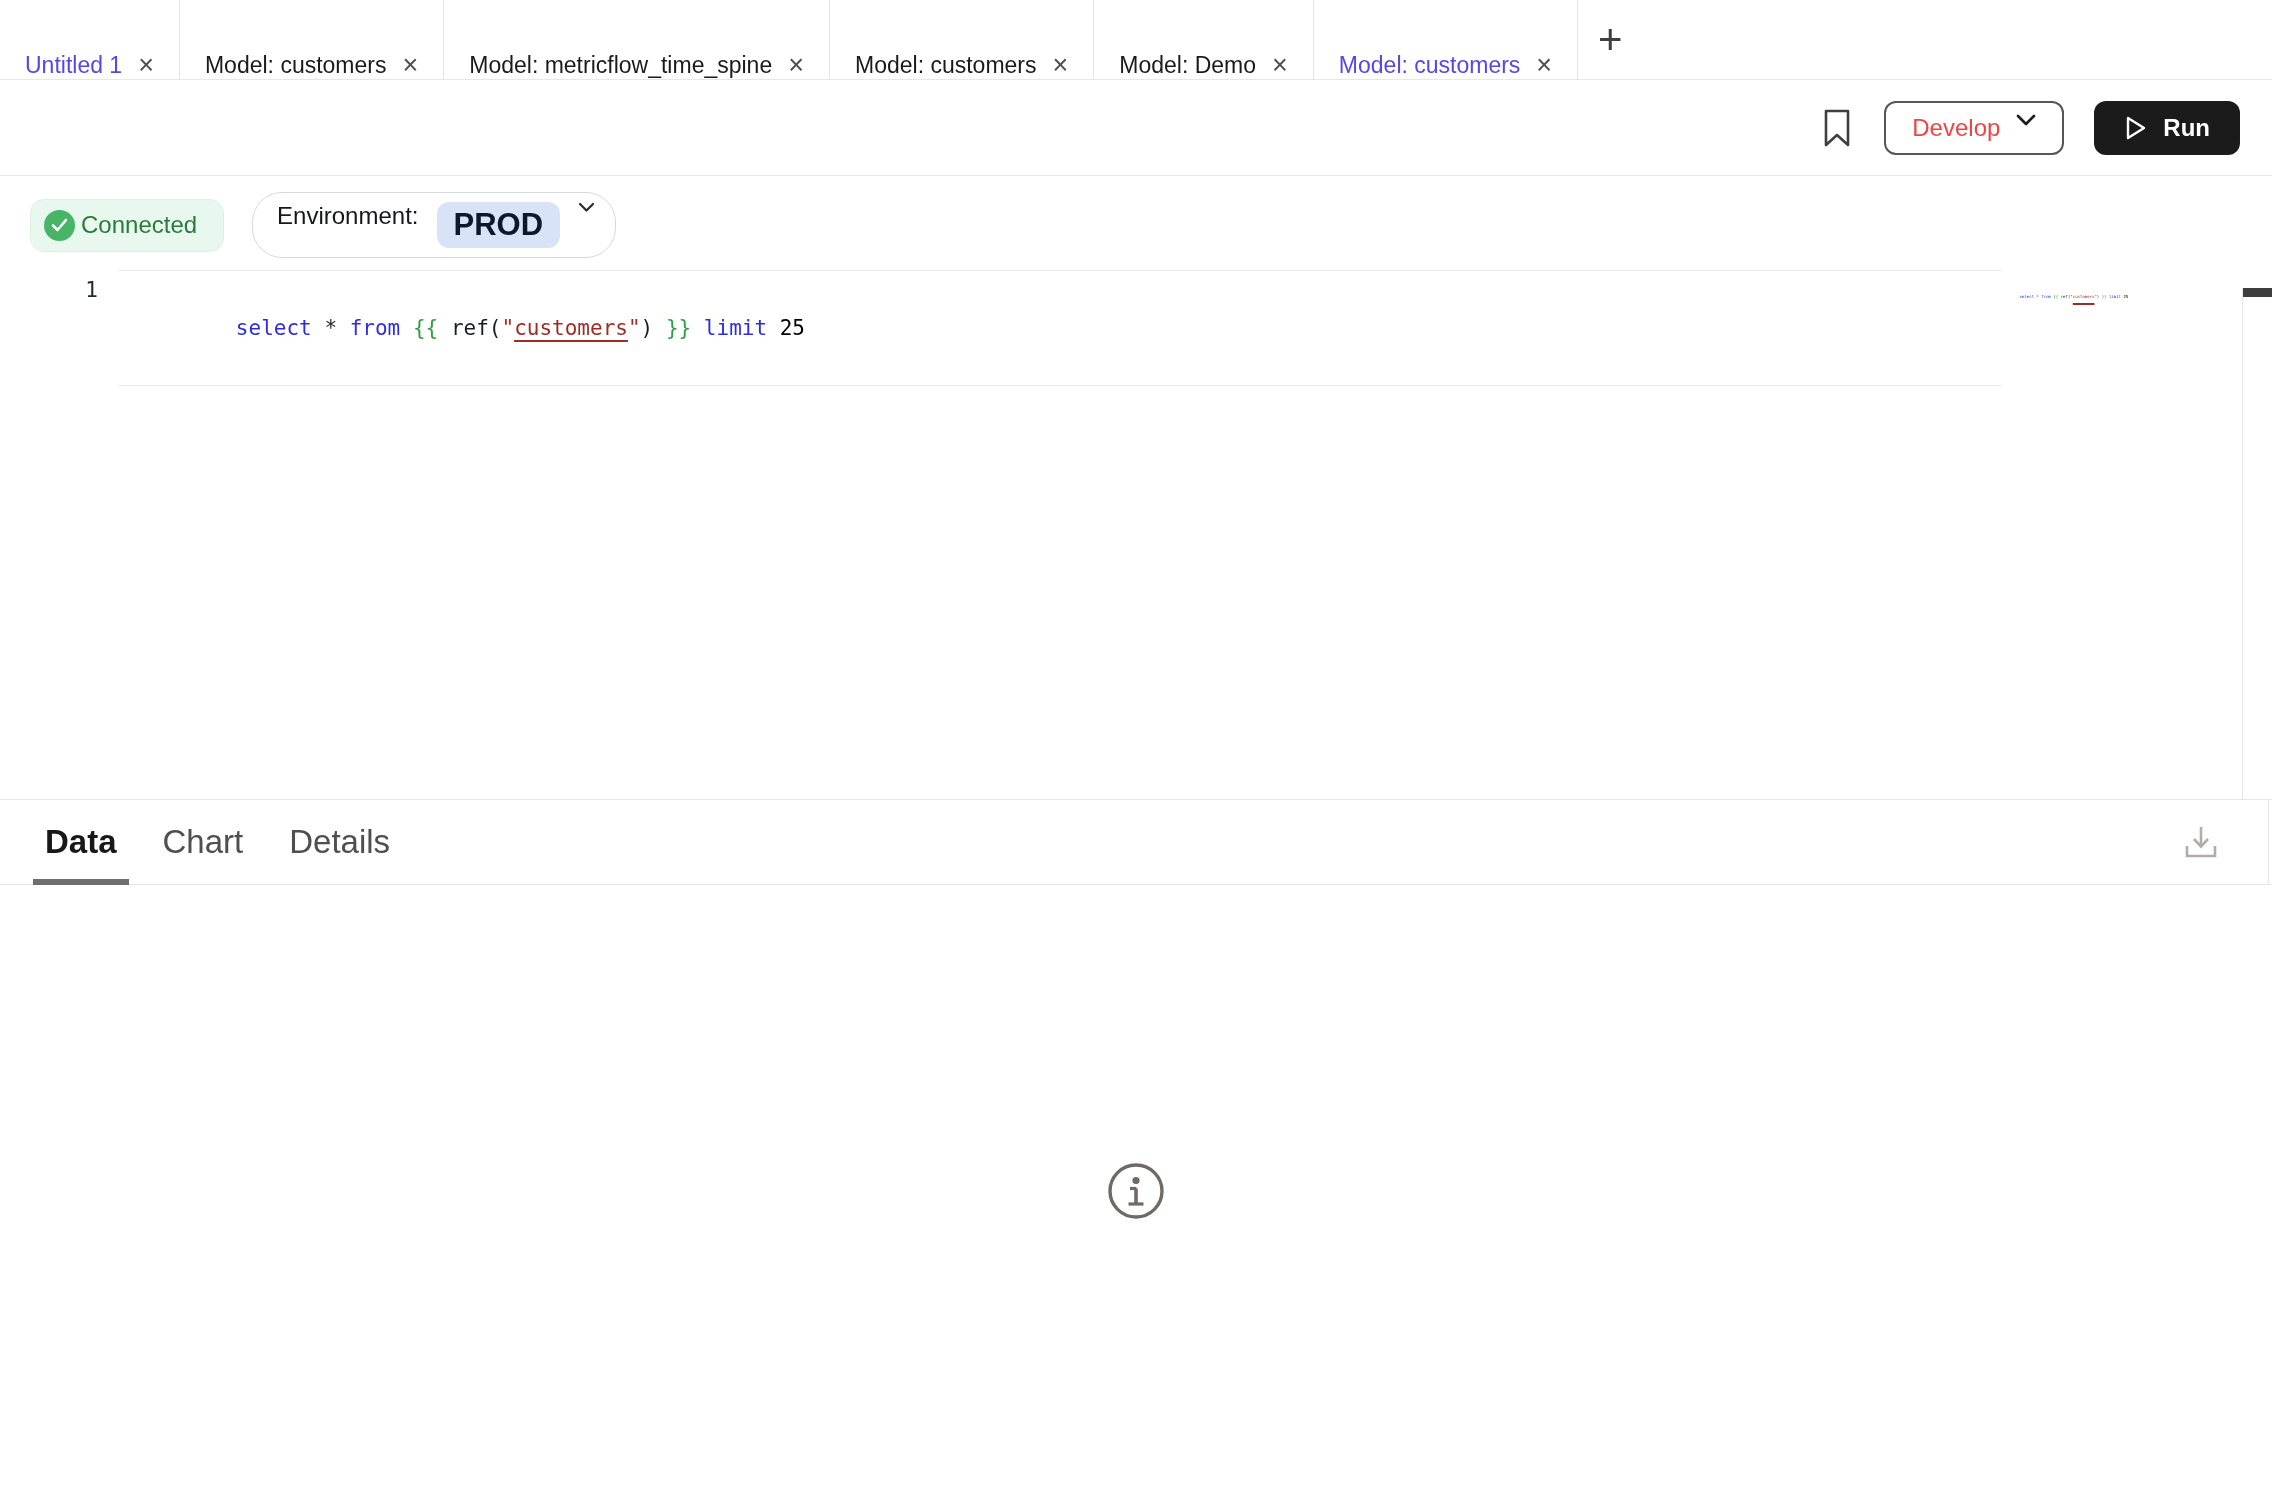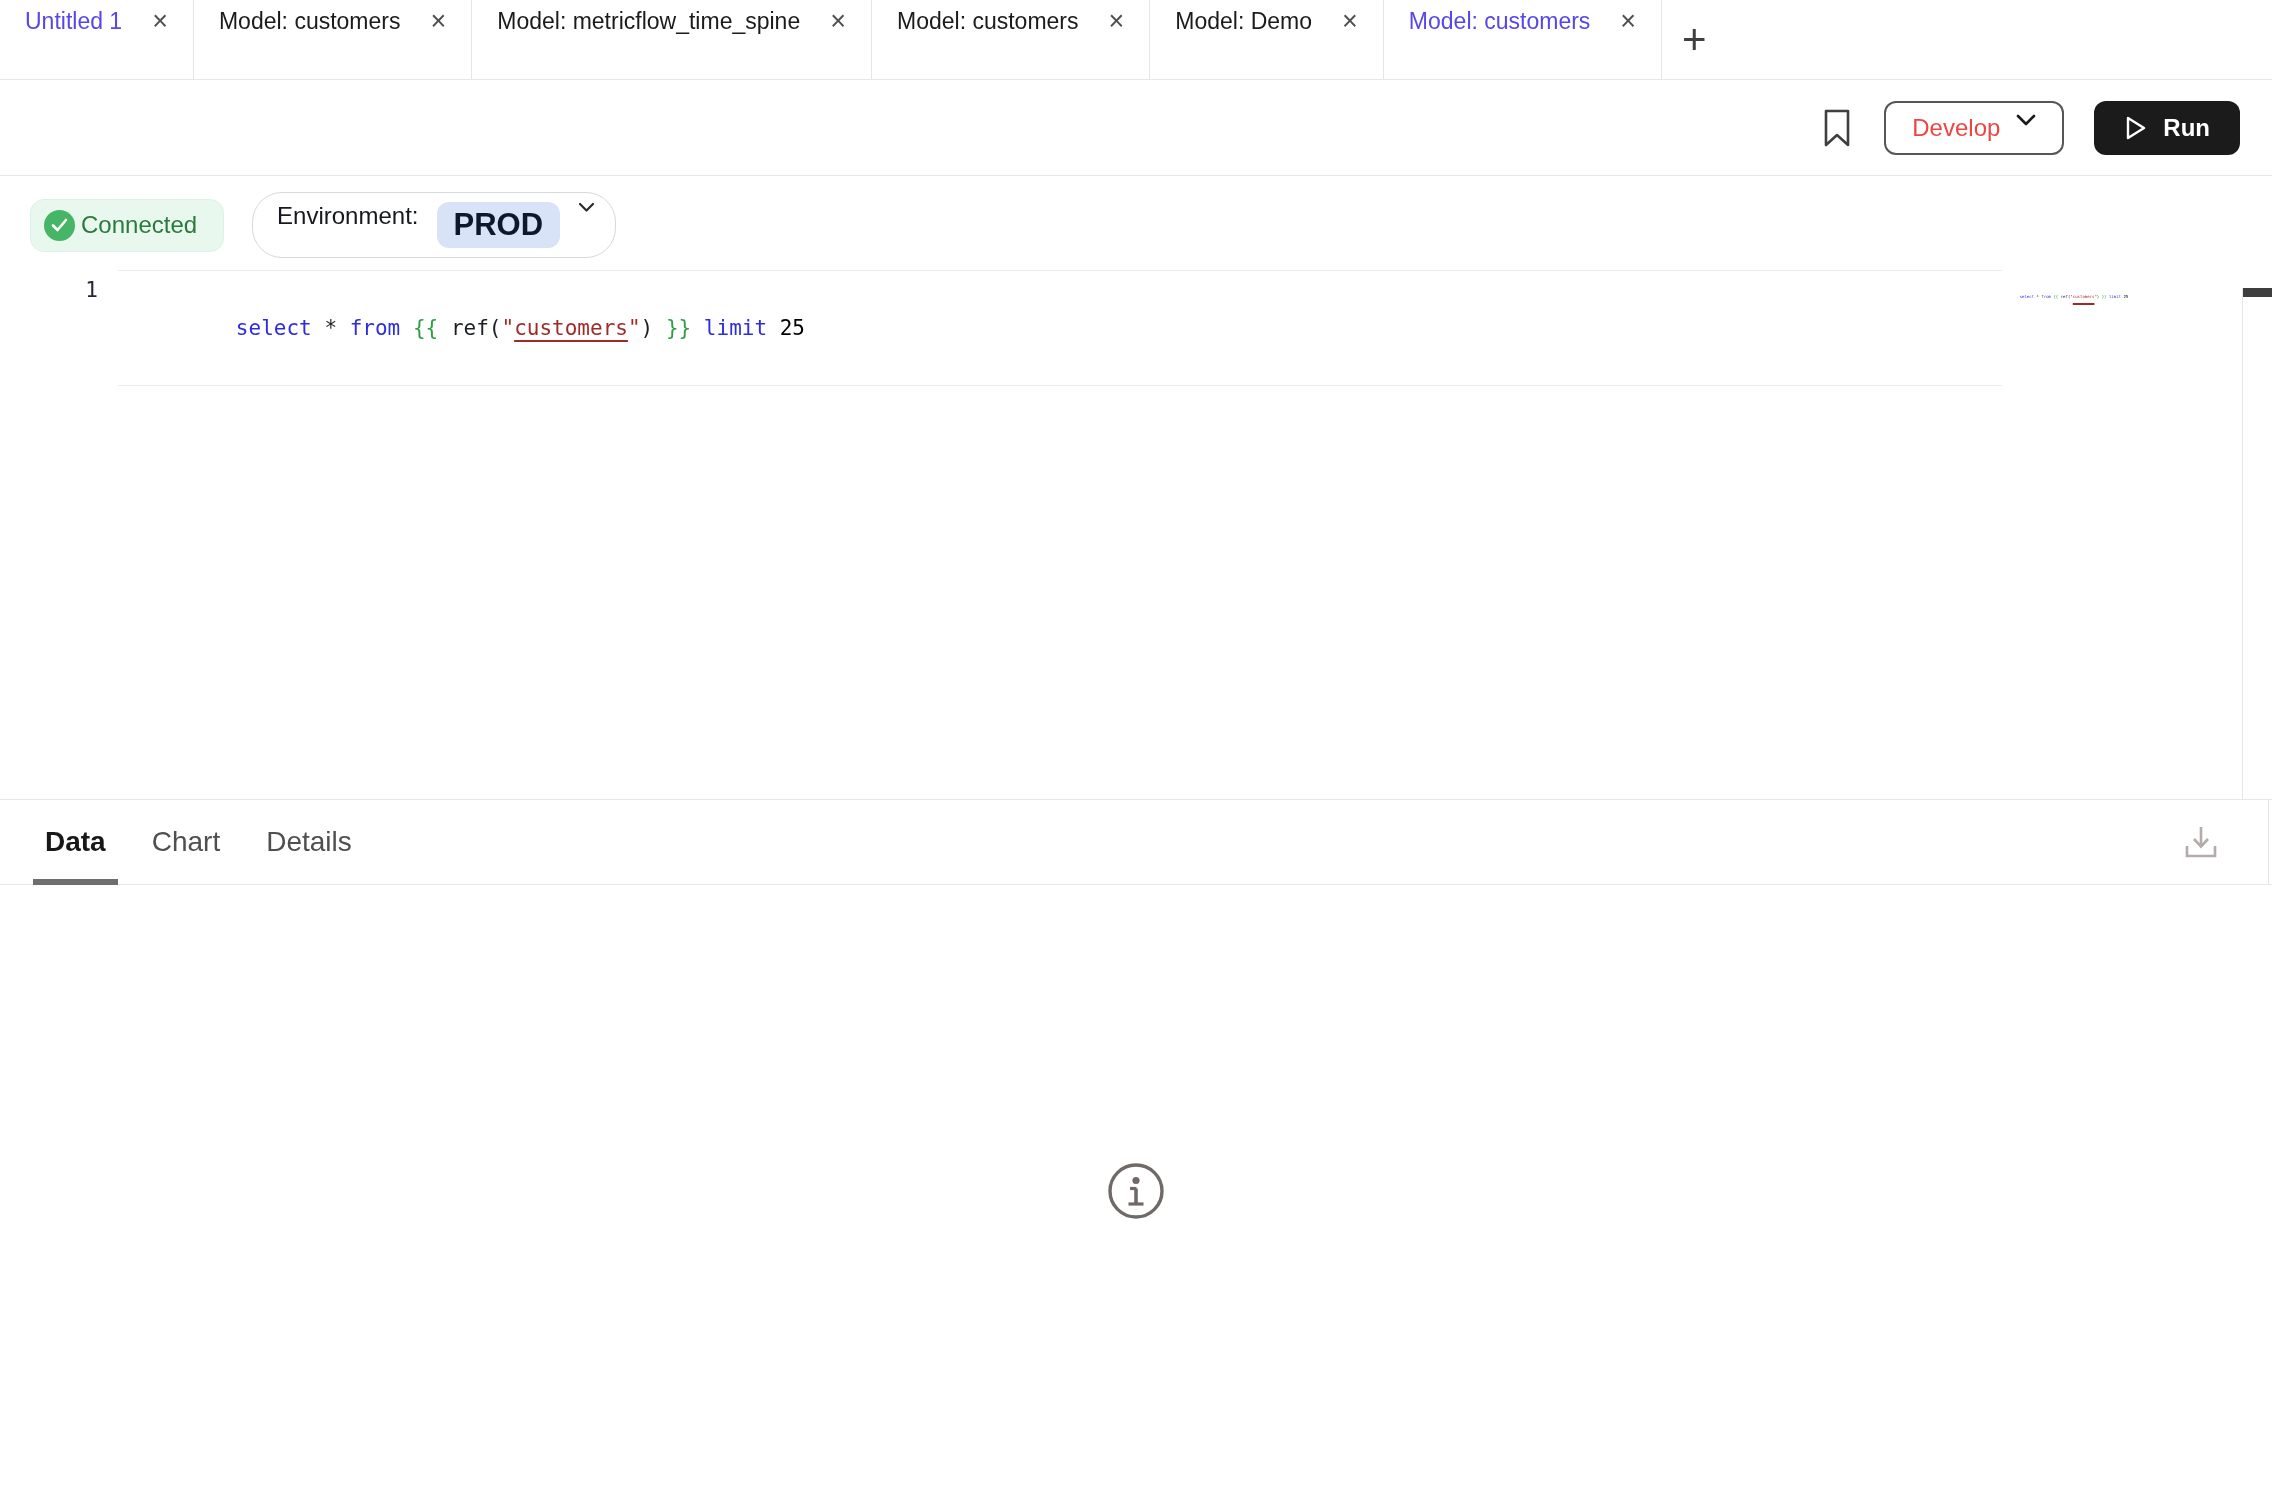--- a/index.html
+++ b/index.html
@@ -1,21 +1,21 @@
 <!DOCTYPE html>
 <html><head>
 <meta charset="utf-8">
 <style>
   * { margin:0; padding:0; box-sizing:border-box; }
   html,body { width:2272px; height:1486px; background:#ffffff; overflow:hidden;
               font-family:"Liberation Sans", sans-serif; color:#1b1b1b; }
 
   
   .tab-bar { height:80px; display:flex; align-items:stretch; border-bottom:1px solid #e7e7e7; background:#fff; }
-  .tab { display:flex; align-items:flex-start; gap:30px; padding:8px 25px; border-right:1px solid #e5e5e5;
+  .tab { display:flex; align-items:flex-end; gap:16px; padding:0 25px; border-right:1px solid #e5e5e5;
          font-size:23px; color:#1b1b1b; cursor:pointer; background:#fff; }
   .tab-label.highlight { color:#5746e8; }
   .tab-close { font-size:27px; font-weight:300; color:#4f4f4f; line-height:1; }
   .new-tab { display:flex; align-items:center; justify-content:center; width:64px;
              font-size:42px; font-weight:300; color:#3f3f3f; cursor:pointer; }
 
   
   .toolbar { height:96px; border-bottom:1px solid #e7e7e7; display:flex; align-items:center;
              justify-content:flex-end; gap:30px; padding-right:32px; background:#fff; }
   .bookmark-btn { display:flex; align-items:center; cursor:pointer; }
@@ -51,21 +51,21 @@
   .tok.num { color:#000000; }
 
   .minimap { position:absolute; left:2010px; top:92px; font-family:"DejaVu Sans Mono", monospace;
              font-size:4px; line-height:6px; white-space:pre; }
   .editor-scrollbar { position:absolute; right:0; top:92px; bottom:0; width:30px; border-left:1px solid #e6e6e6; }
   .editor-scrollbar .thumb { width:100%; height:9px; background:#3e3e3e; }
 
   
   .results-header { position:relative; height:85px; display:flex; align-items:stretch; gap:46px;
                     padding-left:45px; border-bottom:1px solid #e7e7e7; background:#fff; }
-  .rtab { position:relative; display:flex; align-items:center; font-size:28px; color:#4f4f4f; cursor:pointer; }
+  .rtab { position:relative; display:flex; align-items:center; font-size:33px; color:#4f4f4f; cursor:pointer; }
   .rtab.active { color:#181818; font-weight:700; }
   .rtab.active::after { content:""; position:absolute; left:-12px; right:-12px; bottom:-1px;
                         height:6px; background:#6e6e6e; }
   .download-btn { position:absolute; right:52px; top:50%; transform:translateY(-50%); cursor:pointer; }
   .header-right-line { position:absolute; right:3px; top:0; bottom:0; width:1px; background:#e6e6e6; }
 
   .results-body { height:611px; display:flex; flex-direction:column; align-items:center;
                   justify-content:center; gap:36px; background:#fff; }
   .empty-message { font-size:28px; font-weight:500; color:#484848; }
 

